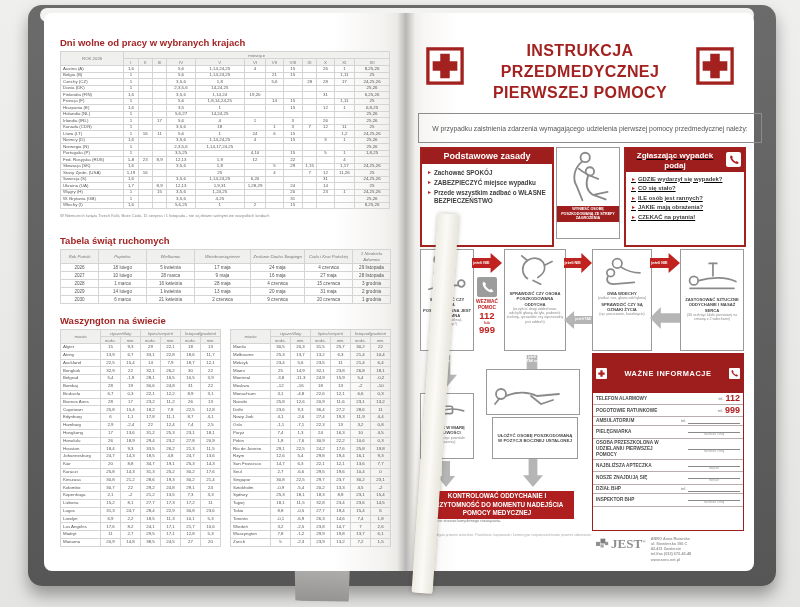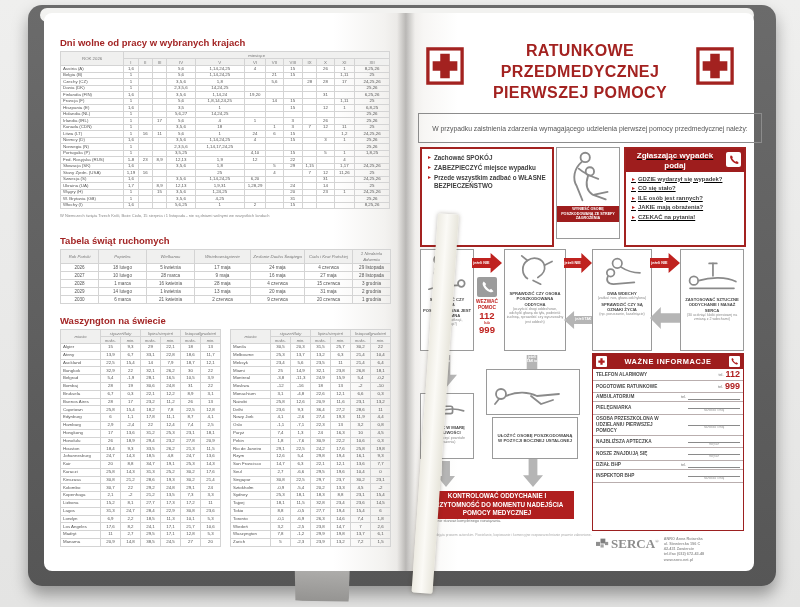--- a/index.html
+++ b/index.html
@@ -65,21 +65,21 @@
   .arr-gd .lbl{position:absolute;left:50%;transform:translateX(-50%);top:1px;width:44%;
       color:#fff;font-size:3.3px;font-weight:bold;line-height:1.15;text-align:center;}
   .icon-sq{display:flex;align-items:center;justify-content:center;}
   #callcol{text-align:center;}
   .callword{font-size:4.8px;font-weight:bold;color:#bf221f;line-height:1.2;}
   .callnum{font-size:9.5px;font-weight:bold;color:#bf221f;line-height:1.1;}
   .calllub{font-size:3.8px;font-weight:bold;color:#bf221f;line-height:1.2;}
   #banner{background:#b01f1f;color:#fff;font-size:6.3px;font-weight:bold;line-height:1.35;
       display:flex;align-items:center;justify-content:center;text-align:center;padding:2px 3px;}
   #infobox{border:1.5px solid #9c2020;background:#fff;}
-  #info-hdr{height:15px;background:#9e1d1d;display:flex;align-items:center;justify-content:space-between;padding:0 3px;}
+  #info-hdr{height:15px;background:#9e1d1d;display:flex;align-items:center;justify-content:space-between;padding:12px 3px;}
   #info-title{color:#fff;font-weight:bold;font-size:7.4px;letter-spacing:.6px;}
   .info-row{display:flex;justify-content:space-between;align-items:center;border-bottom:1px solid #b9aeae;padding:1px 3px;}
   .info-label{font-size:4.7px;font-weight:bold;color:#4a4a4a;width:54%;line-height:1.25;}
   .info-right{display:flex;align-items:center;gap:2px;}
   .tel-prefix{font-size:3.8px;color:#777;}
   .tel-big{font-size:9px;font-weight:bold;color:#b01f1f;line-height:1;}
   .wline-wrap{display:inline-block;text-align:center;}
   .wline{display:block;width:52px;border-bottom:1px solid #8a8a8a;height:5px;}
   .wsub{display:block;font-size:3px;color:#999;font-style:italic;line-height:1.3;}
   #rfoot{font-size:3.8px;color:#777;}
@@ -1082,28 +1082,29 @@
           <path d="M15 7 h10 v8 h8 v10 h-8 v8 h-10 v-8 h-8 v-10 h8 z" fill="#a32220"></path>
         </svg>
     </div>
     <div class="abs" style="left:290px;top:34px;width:38px;height:38px;">
       <svg viewBox="0 0 40 40" width="38" height="38">
           <rect x="2" y="2" width="36" height="36" fill="#fff" stroke="#a32220" stroke-width="3.5"></rect>
           <path d="M15 7 h10 v8 h8 v10 h-8 v8 h-10 v-8 h-8 v-10 h8 z" fill="#a32220"></path>
         </svg>
     </div>
     <div class="abs rtitle" style="left:58px;top:28px;width:232px;">
-      <div>RATUNKOWE</div>
+      <div>INSTRUKCJA</div>
       <div>PRZEDMEDYCZNEJ</div>
       <div>PIERWSZEJ POMOCY</div>
     </div>
 
     <div class="abs" id="introbox" style="left:12px;top:100px;width:322px;height:26px;border:1px solid #8c8c8c;display:flex;align-items:center;justify-content:center;text-align:center;font-size:6.8px;color:#555;padding:1px 10px;">W przypadku zaistnienia zdarzenia wymagającego udzielenia pierwszej pomocy przedmedycznej należy:</div>
 
     <div class="abs box-red" id="panel1" style="left:14px;top:134px;width:130px;height:96px;">
+      <div class="redbar" style="height:15px;font-size:9px;line-height:15px;">Podstawowe zasady</div>
       <div id="rules-list" style="padding:2px 2px;">
           <div class="bullet-row">
             <span class="bullet">►</span>
             <span class="btext">Zachować SPOKÓJ</span>
           </div>
           <div class="bullet-row">
             <span class="bullet">►</span>
             <span class="btext">ZABEZPIECZYĆ miejsce wypadku</span>
           </div>
           <div class="bullet-row">
@@ -1392,21 +1393,21 @@
     <div class="abs" id="rcopy" style="left:14px;top:520px;width:322px;">Instrukcja objęta prawem autorskim. Powielanie, kopiowanie i komercyjne rozpowszechnianie prawnie zabronione.</div>
 
     <div class="abs" id="anro" style="left:190px;top:524px;width:146px;">
       <span style="display:flex;align-items:center;gap:2px;">
         <svg viewBox="0 0 16 16" width="13" height="13">
             <rect x="0" y="6" width="5" height="5" fill="#8f8f8f"></rect>
             <rect x="5.5" y="2" width="6" height="6" fill="#7e7e7e"></rect>
             <rect x="5.5" y="9" width="4" height="4" fill="#a5a5a5"></rect>
             <rect x="11" y="6" width="4" height="4" fill="#949494"></rect>
           </svg>
-        <span id="anro-logotext"><span>SERCA</span><span id="anro-reg">®</span></span>
+        <span id="anro-logotext"><span>JEST</span><span id="anro-reg">®</span></span>
       </span>
       <span id="anro-addr">
           <div>ANRO Anna Rotarska</div>
           <div>ul. Siewierska 196 C</div>
           <div>42-431 Zawiercie</div>
           <div>tel./fax (032) 672-43-48</div>
           <div>www.anro.net.pl</div>
         </span>
     </div>
   </div>

